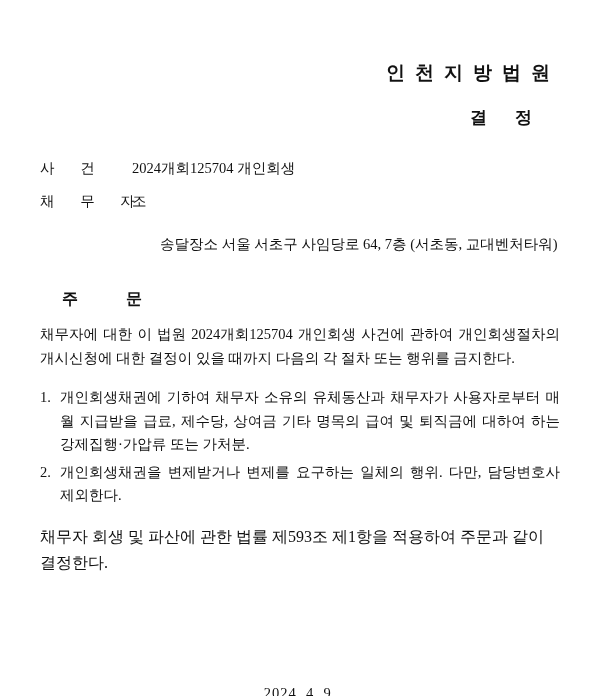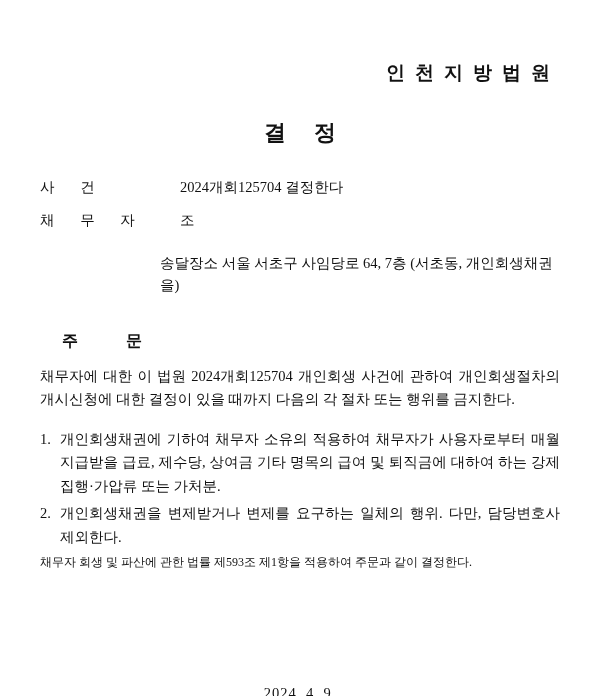--- a/index.html
+++ b/index.html
@@ -23,36 +23,35 @@
   }
   .court-title {
     text-align: right;
     font-size: 19px;
     font-weight: bold;
     letter-spacing: 10px;
     margin-top: 60px;
     padding-left: 10px;
   }
   .doc-type {
-    text-align: center;
-    font-size: 22px;
+    text-align: right;
+    font-size: 17px;
     font-weight: bold;
     letter-spacing: 28px;
-    margin-top: 32px;
+    margin-top: 20px;
     padding-left: 28px;
   }
   .field-block {
     margin-top: 30px;
   }
   .field-row {
     display: flex;
     align-items: flex-start;
     font-size: 14.5px;
     margin-bottom: 14px;
-    gap: 48px;
   }
   .field-label {
     width: 92px;
     flex: 0 0 92px;
     letter-spacing: 11px;
     white-space: nowrap;
   }
   .field-value {
     flex: 1 1 auto;
     white-space: nowrap;
@@ -93,23 +92,23 @@
   }
   .item-num {
     flex: 0 0 20px;
     width: 20px;
   }
   .item-text {
     flex: 1 1 auto;
     text-align: justify;
   }
   .reason-para {
-    font-size: 12px;
+    font-size: 16px;
     line-height: 1.62;
-    margin-top: 4px;
+    margin-top: 16px;
   }
   .date-line {
     position: absolute;
     left: 0;
     right: 0;
     top: 625px;
     text-align: center;
     font-size: 14.5px;
     letter-spacing: 1px;
   }
@@ -119,40 +118,40 @@
 
 <div class="page">
 
   <div class="court-title">인천지방법원</div>
 
   <div class="doc-type">결정</div>
 
   <div class="field-block">
     <div class="field-row">
       <div class="field-label">사 건</div>
-      <div class="field-value">2024개회125704  결정한다</div>
+      <div class="field-value">2024개회125704  개인회생</div>
     </div>
     <div class="field-row">
       <div class="field-label">채 무 자</div>
       <div class="field-value">조</div>
     </div>
   </div>
 
   <div class="address-block">
-    <div>송달장소  서울 서초구 사임당로 64, 7층 (서초동, 개인회생채권을)</div>
+    <div>송달장소  서울 서초구 사임당로 64, 7층 (서초동, 교대벤처타워)</div>
   </div>
 
   <div class="section-heading heading-juumun">주 문</div>
 
   <div class="para">채무자에 대한 이 법원 2024개회125704 개인회생 사건에 관하여 개인회생절차의 개시신청에 대한 결정이 있을 때까지 다음의 각 절차 또는 행위를 금지한다.</div>
 
   <div class="ordered-list">
     <div class="ordered-item">
       <div class="item-num">1.</div>
-      <div class="item-text">개인회생채권에 기하여 채무자 소유의 적용하여 채무자가 사용자로부터 매월 지급받을 급료, 제수당, 상여금 기타 명목의 급여 및 퇴직금에 대하여 하는 강제집행·가압류 또는 가처분.</div>
+      <div class="item-text">개인회생채권에 기하여 채무자 소유의 유체동산과 채무자가 사용자로부터 매월 지급받을 급료, 제수당, 상여금 기타 명목의 급여 및 퇴직금에 대하여 하는 강제집행·가압류 또는 가처분.</div>
     </div>
     <div class="ordered-item">
       <div class="item-num">2.</div>
       <div class="item-text">개인회생채권을 변제받거나 변제를 요구하는 일체의 행위. 다만, 담당변호사 제외한다.</div>
     </div>
   </div>
 
 
   <div class="reason-para">채무자 회생 및 파산에 관한 법률 제593조 제1항을 적용하여 주문과 같이 결정한다.</div>
 

